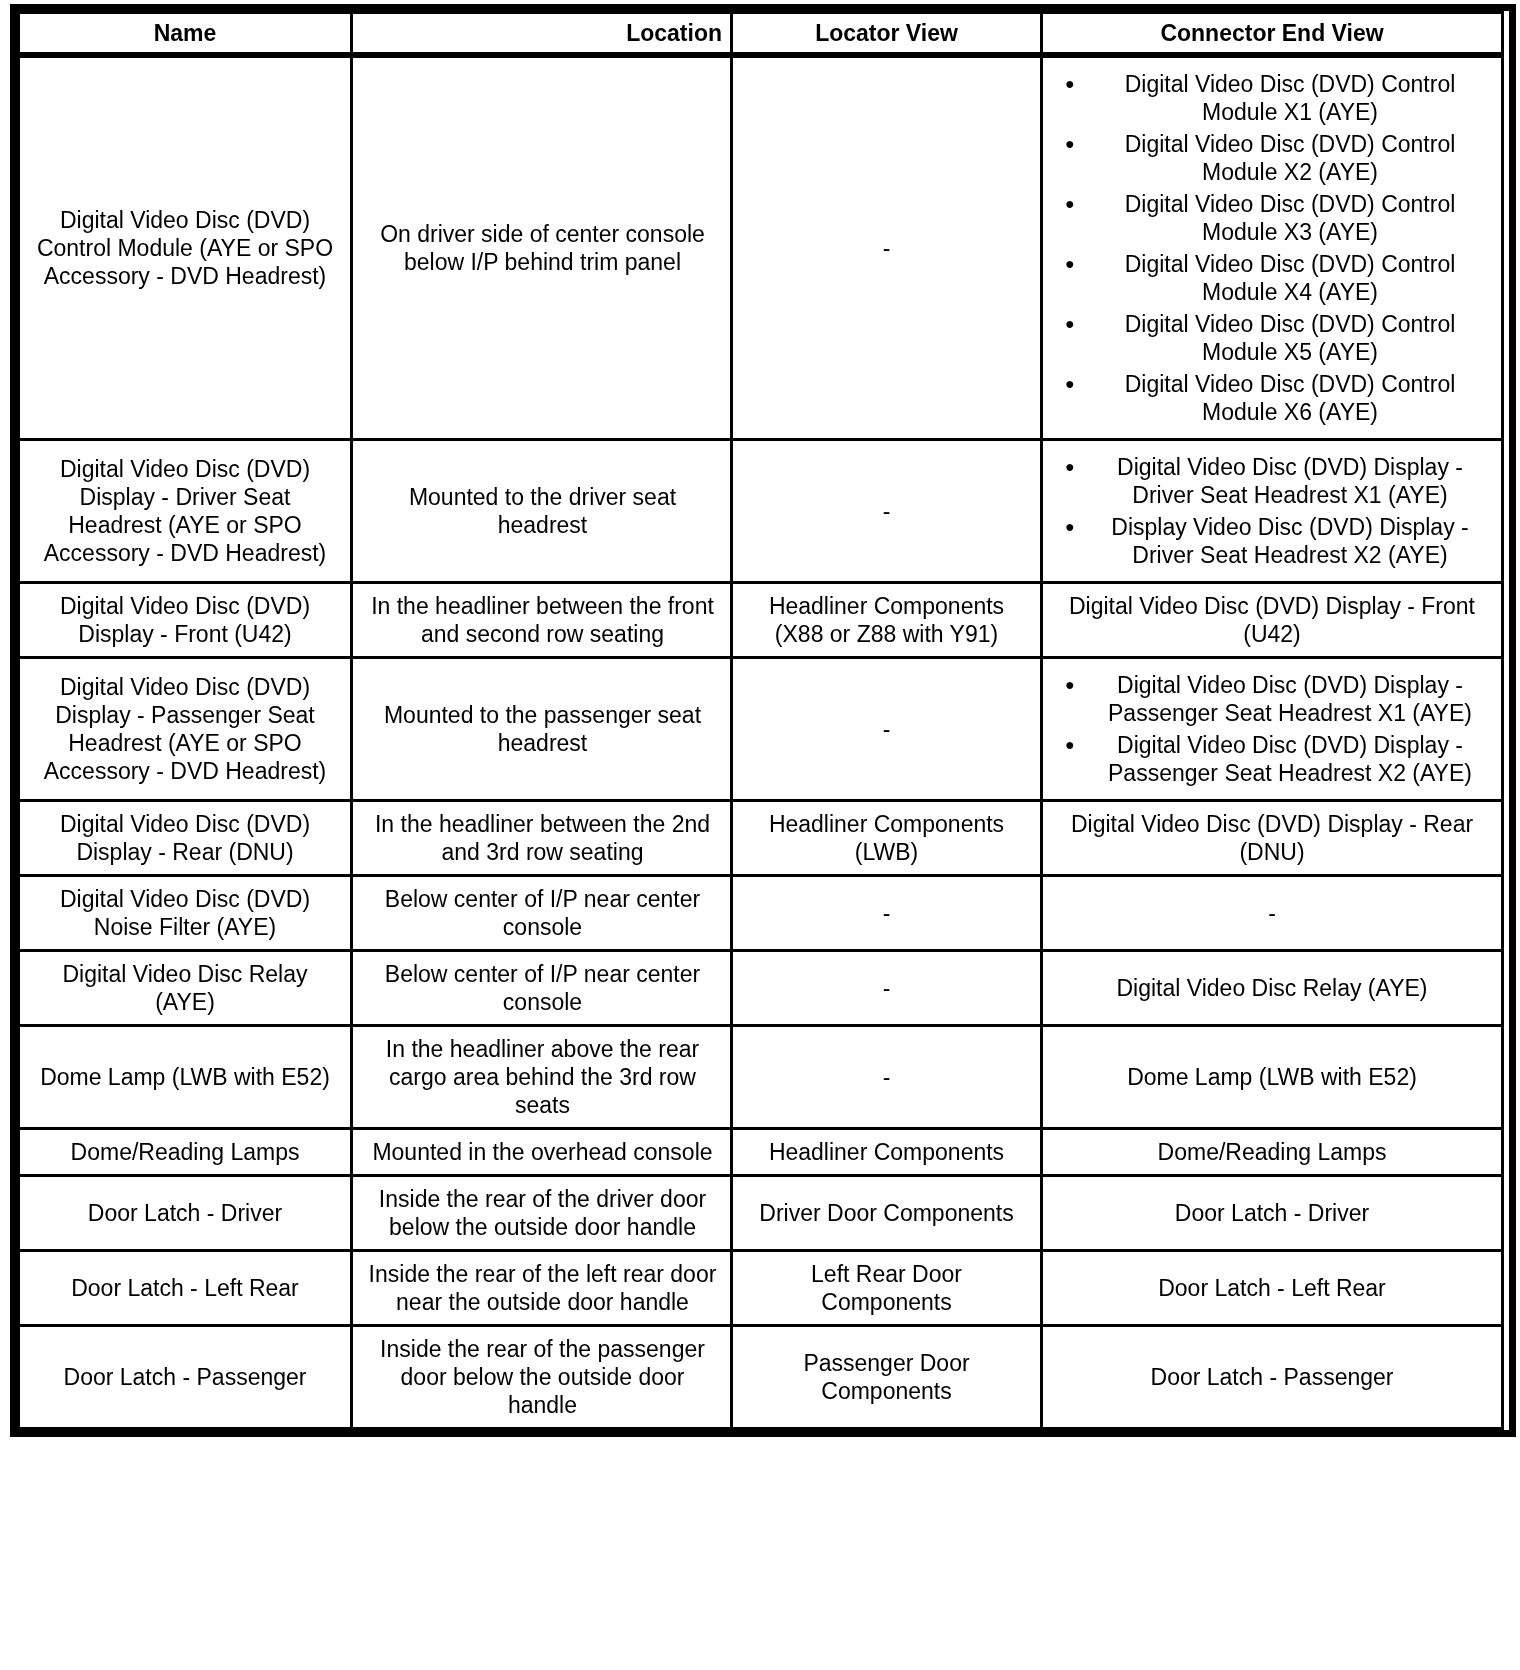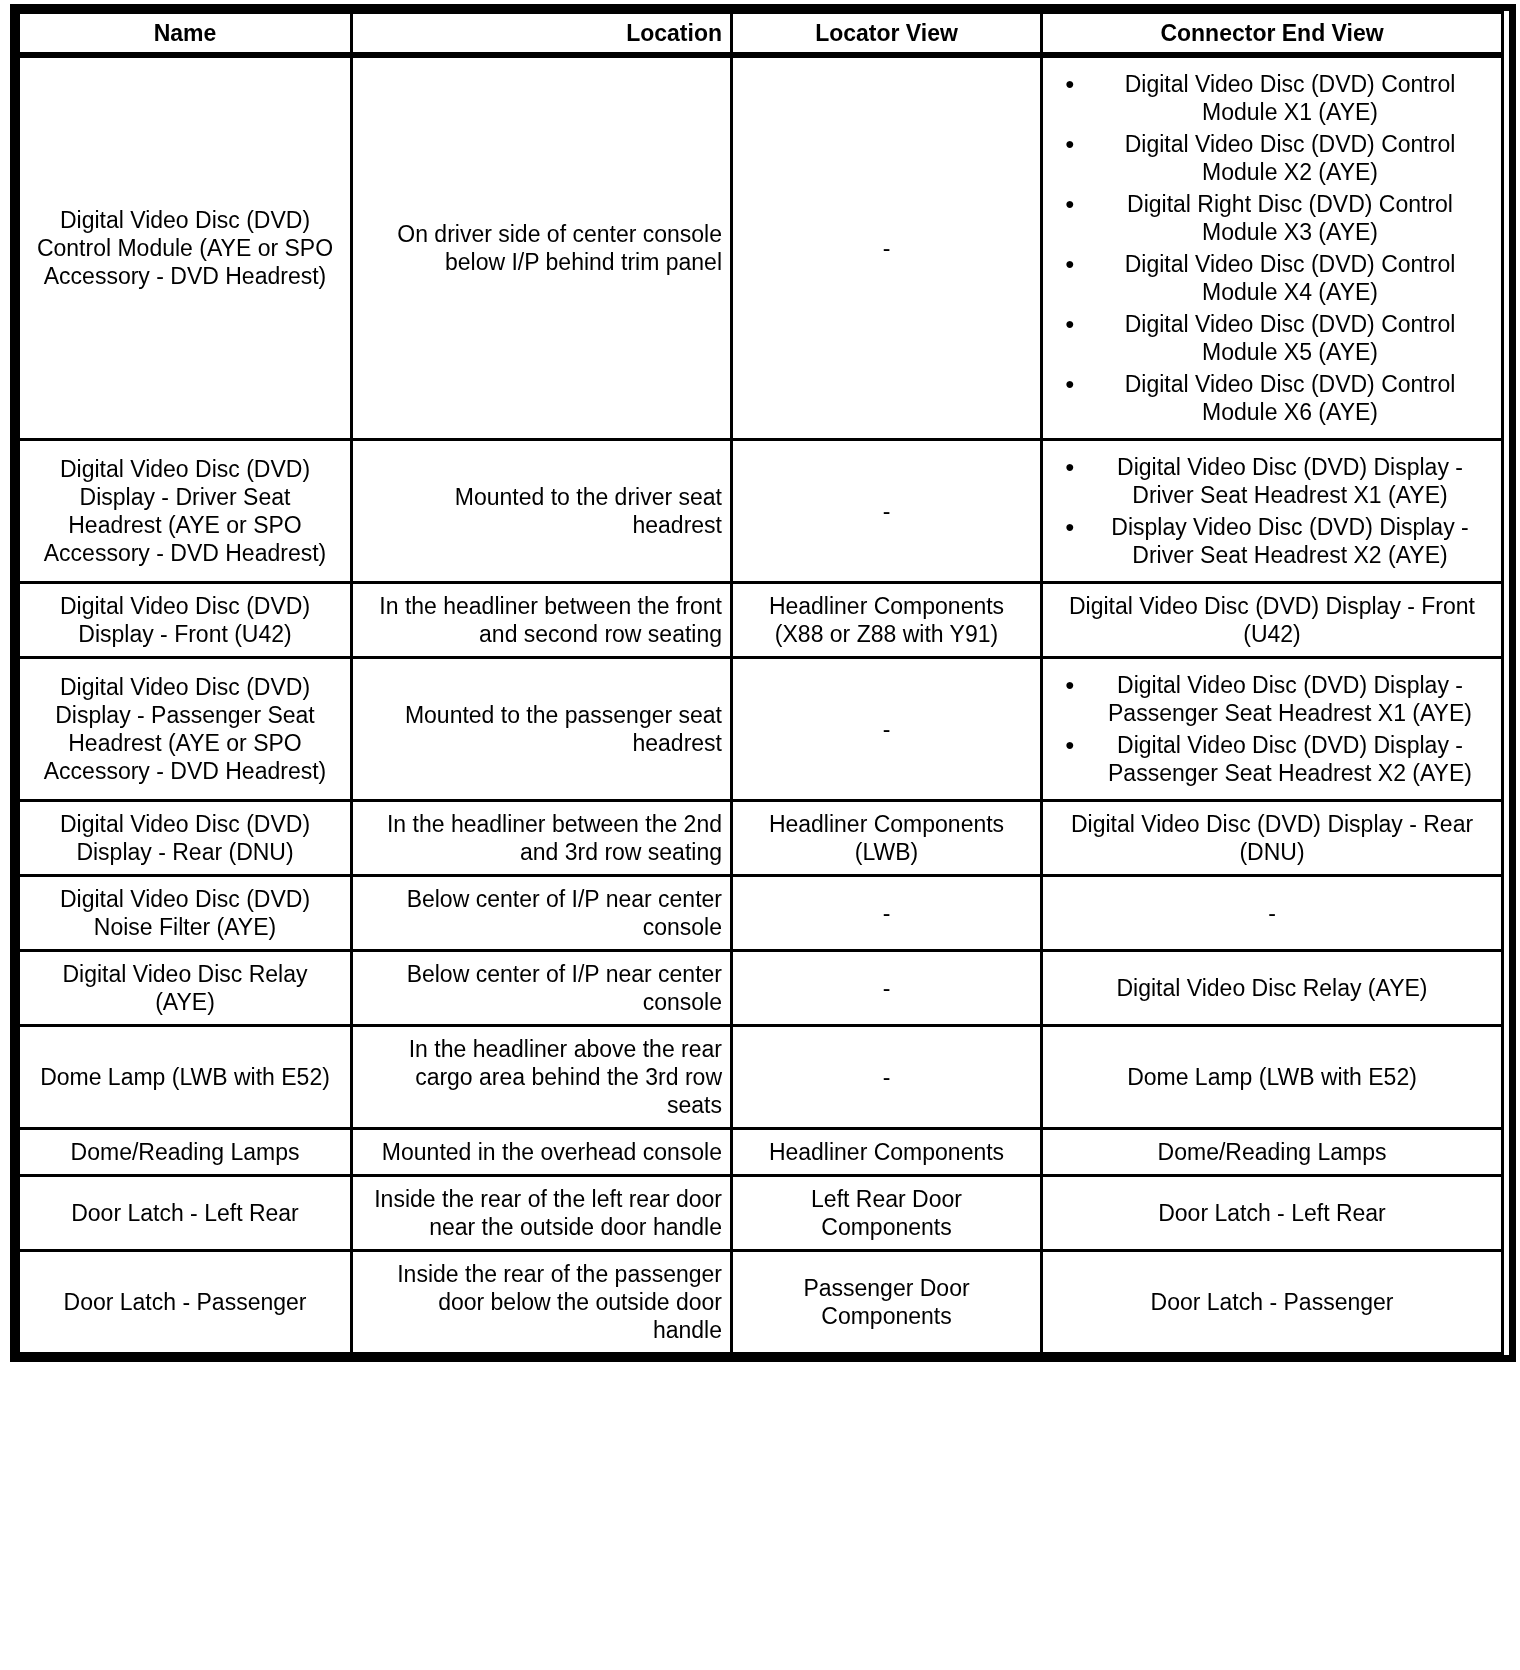--- a/index.html
+++ b/index.html
@@ -41,21 +41,21 @@
     white-space: nowrap;
   }
   .conn-table thead th.th-location {
     text-align: right;
   }
   td.td-name {
     text-align: center;
     white-space: pre-line;
   }
   td.td-location {
-    text-align: right;
+    text-align: center;
     padding-left: 10px;
   }
   td.td-locator {
     text-align: center;
     white-space: pre-line;
   }
   td.td-connector {
     text-align: center;
     white-space: pre-line;
   }
@@ -110,21 +110,21 @@
             <td class="td-location">On driver side of center console below I/P behind trim panel</td>
             <td class="td-locator">-</td>
             <td class="td-connector"><ul class="bullet-list"><li>
                   <span class="bullet">●</span>
                   <span class="bullet-text">Digital Video Disc (DVD) Control Module X1 (AYE)</span>
                 </li><li>
                   <span class="bullet">●</span>
                   <span class="bullet-text">Digital Video Disc (DVD) Control Module X2 (AYE)</span>
                 </li><li>
                   <span class="bullet">●</span>
-                  <span class="bullet-text">Digital Right Disc (DVD) Control Module X3 (AYE)</span>
+                  <span class="bullet-text">Digital Video Disc (DVD) Control Module X3 (AYE)</span>
                 </li><li>
                   <span class="bullet">●</span>
                   <span class="bullet-text">Digital Video Disc (DVD) Control Module X4 (AYE)</span>
                 </li><li>
                   <span class="bullet">●</span>
                   <span class="bullet-text">Digital Video Disc (DVD) Control Module X5 (AYE)</span>
                 </li><li>
                   <span class="bullet">●</span>
                   <span class="bullet-text">Digital Video Disc (DVD) Control Module X6 (AYE)</span>
                 </li></ul></td>
@@ -197,20 +197,26 @@
             <td class="td-locator">-</td>
             <td class="td-connector">Dome Lamp (LWB with E52)</td>
           </tr>
           <tr>
             <td class="td-name">Dome/Reading Lamps</td>
             <td class="td-location">Mounted in the overhead console</td>
             <td class="td-locator">Headliner Components</td>
             <td class="td-connector">Dome/Reading Lamps</td>
           </tr>
           <tr>
+            <td class="td-name">Door Latch - Driver</td>
+            <td class="td-location">Inside the rear of the driver door below the outside door handle</td>
+            <td class="td-locator">Driver Door Components</td>
+            <td class="td-connector">Door Latch - Driver</td>
+          </tr>
+          <tr>
             <td class="td-name">Door Latch - Left Rear</td>
             <td class="td-location">Inside the rear of the left rear door near the outside door handle</td>
             <td class="td-locator">Left Rear Door
 Components</td>
             <td class="td-connector">Door Latch - Left Rear</td>
           </tr>
           <tr>
             <td class="td-name">Door Latch - Passenger</td>
             <td class="td-location">Inside the rear of the passenger door below the outside door handle</td>
             <td class="td-locator">Passenger Door

